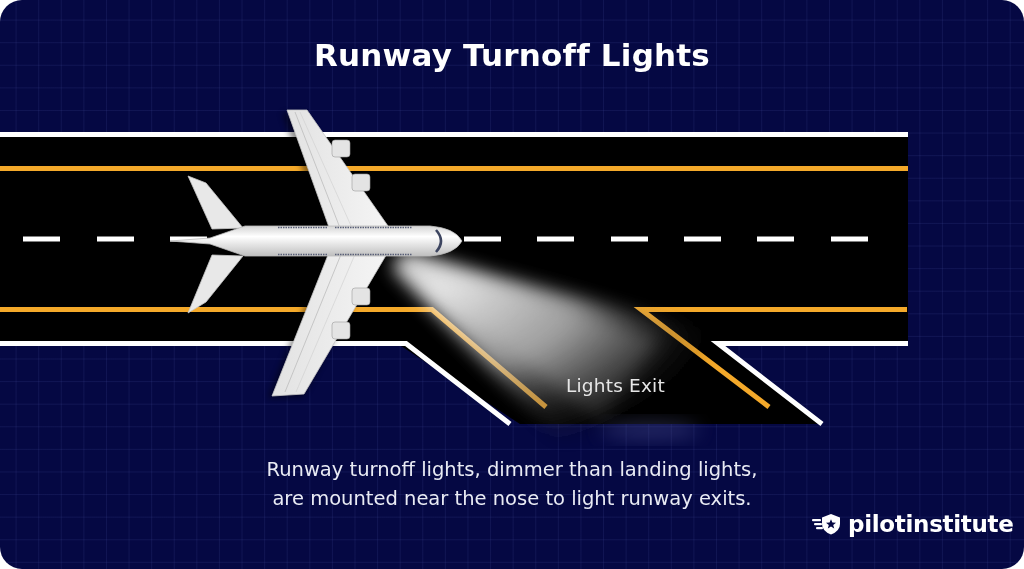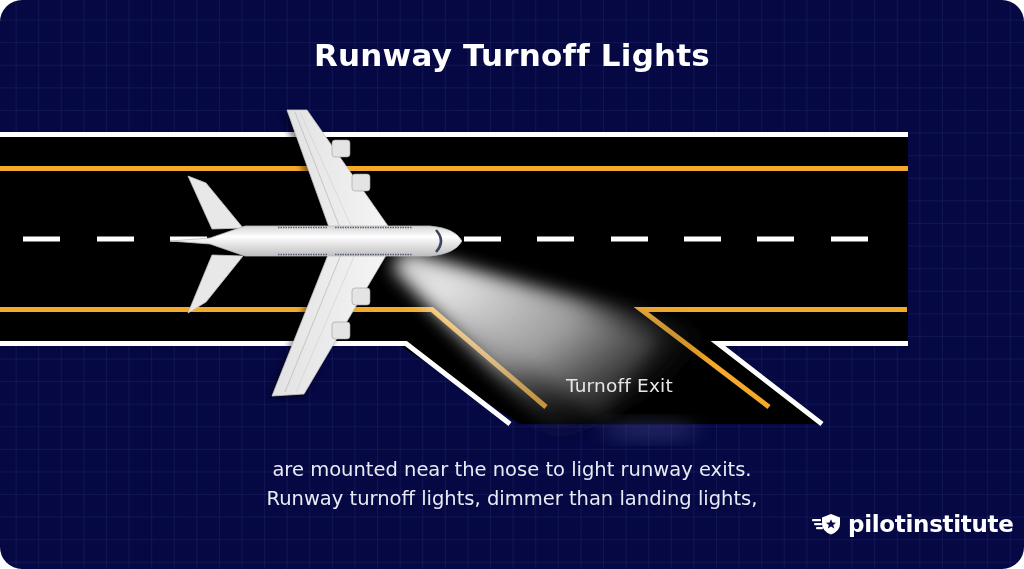--- a/index.html
+++ b/index.html
@@ -130,25 +130,25 @@
 
       <line x1="278" y1="227.5" x2="328" y2="227.5" stroke="#5a6078" stroke-width="1.4" stroke-dasharray="1.5,1"></line>
       <line x1="335" y1="227.5" x2="412" y2="227.5" stroke="#5a6078" stroke-width="1.4" stroke-dasharray="1.5,1"></line>
       <line x1="278" y1="254.5" x2="328" y2="254.5" stroke="#5a6078" stroke-width="1.4" stroke-dasharray="1.5,1"></line>
       <line x1="335" y1="254.5" x2="412" y2="254.5" stroke="#5a6078" stroke-width="1.4" stroke-dasharray="1.5,1"></line>
 
       <path d="M436,230 Q446,241 436,252" fill="none" stroke="#3d4560" stroke-width="2.6"></path>
     </g>
   </svg>
 
-  <div class="exit-label">Turnoff Exit</div>
+  <div class="exit-label">Lights Exit</div>
 
   <div class="caption">
+    <div>Runway turnoff lights, dimmer than landing lights,</div>
     <div>are mounted near the nose to light runway exits.</div>
-    <div>Runway turnoff lights, dimmer than landing lights,</div>
   </div>
 
   <div class="logo">
     <svg width="30" height="22" viewBox="0 0 30 22">
       <g fill="#ffffff">
         <rect x="0" y="6" width="9" height="2.2" rx="1"></rect>
         <rect x="2" y="10" width="8" height="2.2" rx="1"></rect>
         <rect x="4" y="14" width="7" height="2.2" rx="1"></rect>
         <path d="M19,1 L28,4.5 L28,11 Q28,18 19,21.5 Q10,18 10,11 L10,4.5 Z"></path>
       </g>

